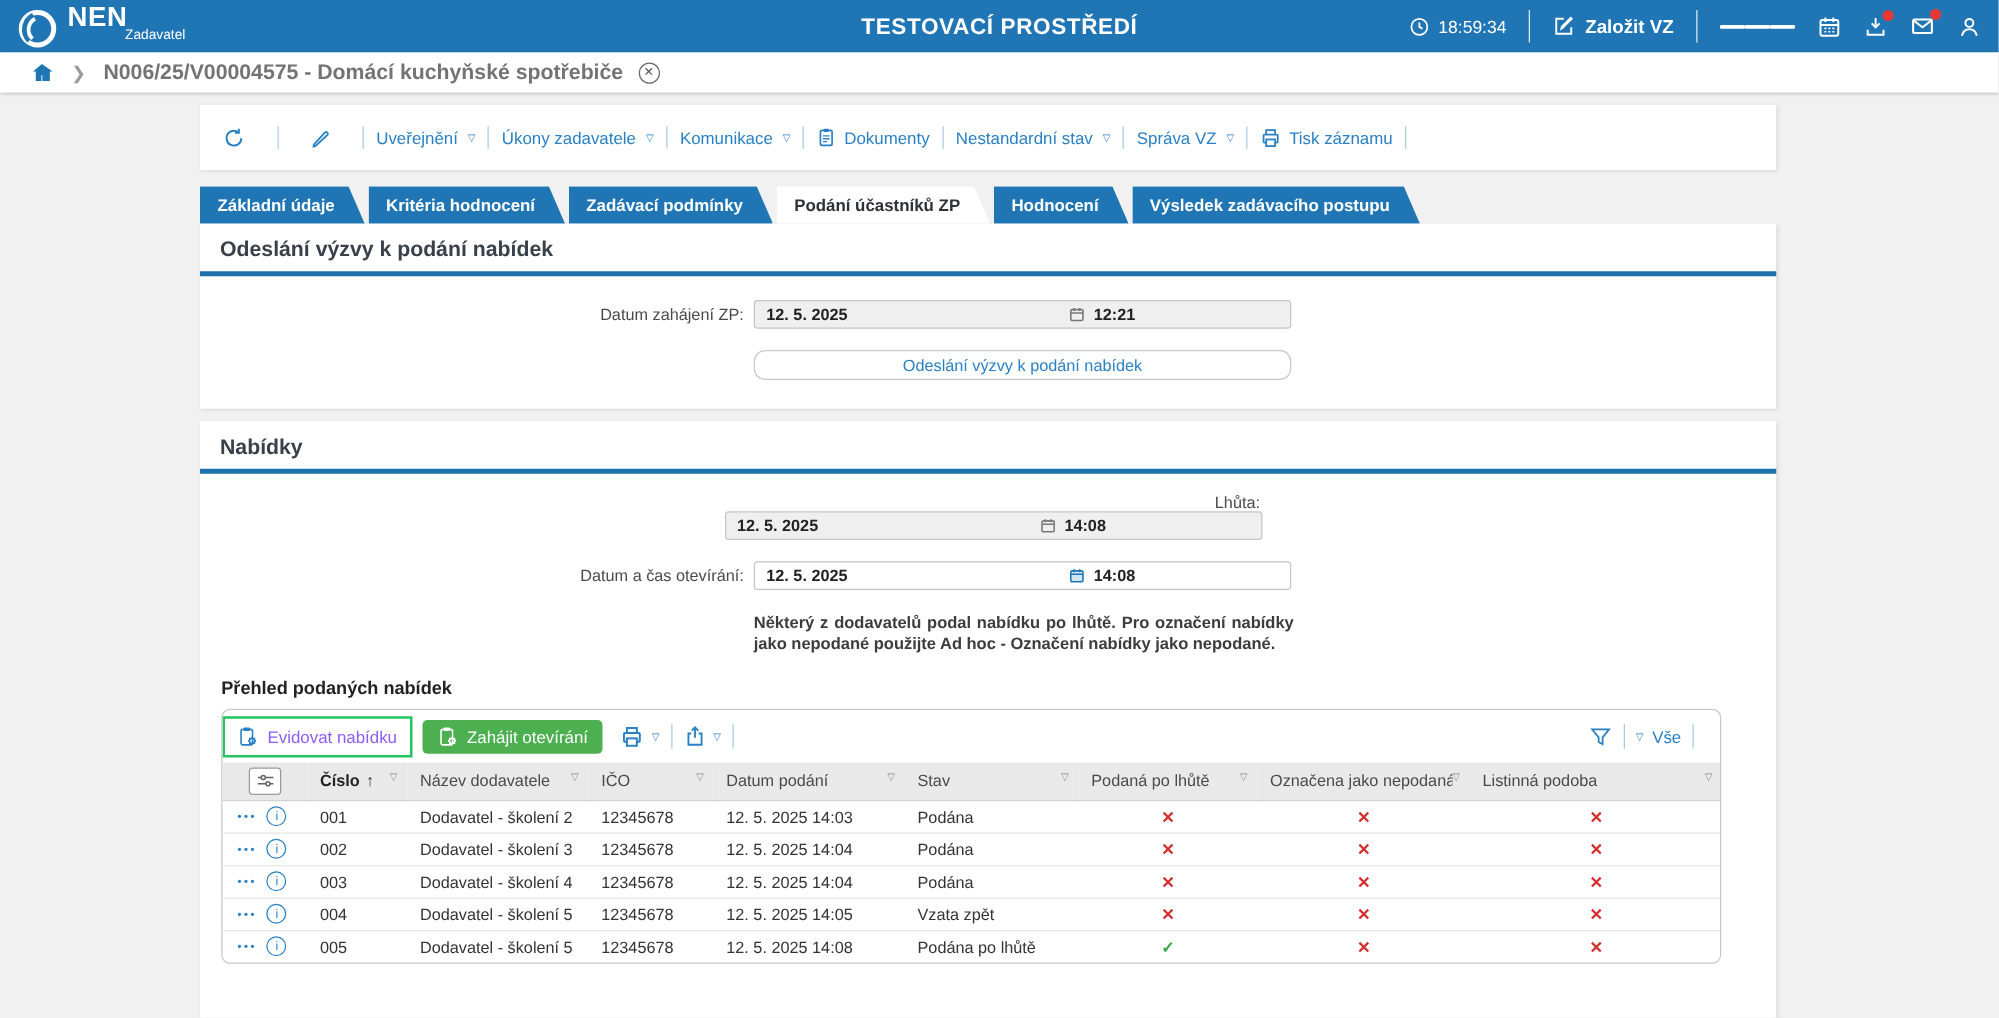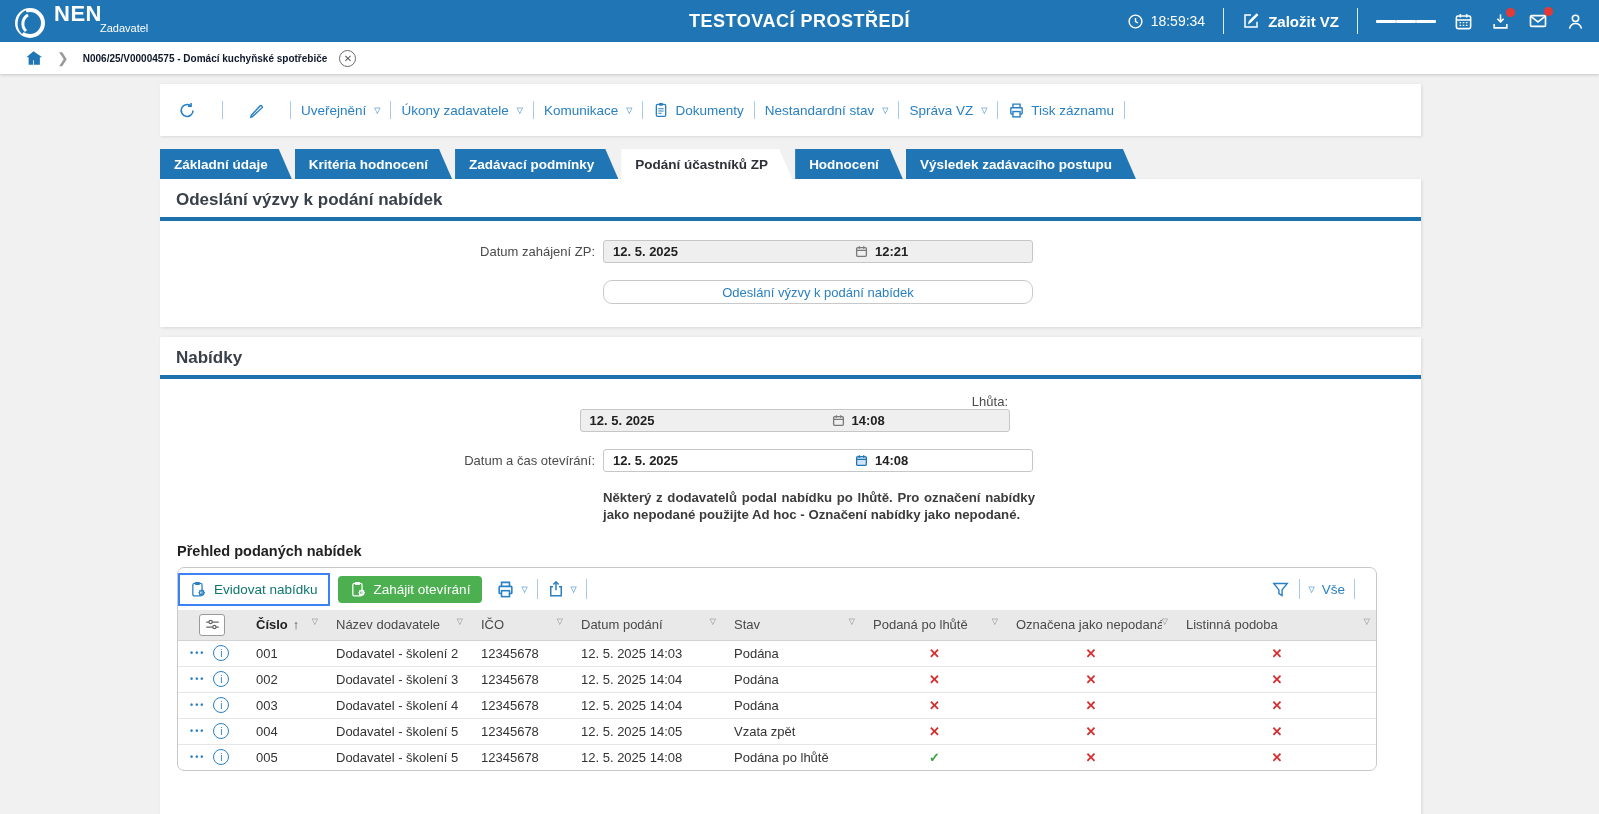--- a/index.html
+++ b/index.html
@@ -19,21 +19,21 @@
   .clockwrap { display:flex; align-items:center; gap:7px; font-size:14px; }
   .createvz { display:flex; align-items:center; gap:8px; font-size:15px; font-weight:bold; cursor:pointer; }
   .iconbtn { position:relative; display:flex; align-items:center; cursor:pointer; }
   .badge { position:absolute; top:-4px; right:-5px; width:9px; height:9px; border-radius:50%; background:#e53935; }
   .burger span { display:block; width:20px; height:3px; background:#fff; margin:3px 0; border-radius:1px; }
 
   
   .breadcrumb { height:32px; background:#fff; display:flex; align-items:center; padding-left:24px;
     box-shadow:0 1px 3px rgba(0,0,0,.18); position:relative; z-index:5; }
   .crumb-sep { margin:0 14px; color:#9a9a9a; font-size:14px; }
-  .crumb-label { font-size:10px; font-weight:bold; color:#0f172a;text-align:right; }
+  .crumb-label { font-size:17px; font-weight:bold; color:#737373;text-align:right; }
   .crumb-close { margin-left:12px; width:17px; height:17px; border:1px solid #6a6a6a; border-radius:50%;
     display:flex; align-items:center; justify-content:center; font-size:10px; color:#555; cursor:pointer; }
 
   
   .content { margin-left:160px; width:1261px; }
 
   .panel { background:#fff; box-shadow:1px 1px 3px rgba(0,0,0,.10); }
 
   
   .rec-toolbar { margin-top:10px; height:52px; display:flex; align-items:center; padding:0 6px 0 12px;gap:12px; }
@@ -66,22 +66,22 @@
     color:#2980c4; font-size:13px; font-family:inherit; cursor:pointer; }
 
   .warning { margin-left:443px; width:432px; font-size:13.2px; font-weight:600; color:#3c3c3c;
     text-align:justify; line-height:1.25; }
 
   .grid-title { margin:20px 0 0 17px; font-size:14.5px; font-weight:bold; color:#222; }
 
   
   .grid-box { margin:8px 0 0 17px; width:1200px; border:1px solid #c9c9c9; border-radius:7px; overflow:hidden; background:#fff; }
   .grid-ctrl { height:42px; display:flex; align-items:center; padding-right:12px; }
-  .redbox { border:2px solid #3b82f6; display:flex; align-items:center; gap:7px; padding:6px 10px;
-    color:#0f766e; font-size:13.5px; cursor:pointer; }
+  .redbox { border:2px solid #22c55e; display:flex; align-items:center; gap:7px; padding:6px 10px;
+    color:#8b5cf6; font-size:13.5px; cursor:pointer; }
   .greenbtn { margin-left:8px; display:flex; align-items:center; gap:7px; background:#4caf50; color:#fff;
     font-size:13.5px; padding:5px 12px; border-radius:4px; border:none; font-family:inherit; cursor:pointer;justify-content:space-between; }
   .gc-icon { display:flex; align-items:center; margin-left:14px; gap:4px; cursor:pointer; }
   .gc-sep { width:1px; height:20px; background:#a9cbe6; margin:0 9px; }
   .grid-ctrl-right { margin-left:auto; display:flex; align-items:center; }
   .vse { color:#2980c4; font-size:13.5px; display:flex; align-items:center; gap:7px; cursor:pointer; }
 
   table.grid { width:100%; border-collapse:collapse; font-size:13px; color:#333; table-layout:fixed; }
   thead th { background:#e9e9e9; height:30px; font-weight:normal; color:#4a4a4a; text-align:left;
     border-bottom:1px solid #d2d2d2; }

